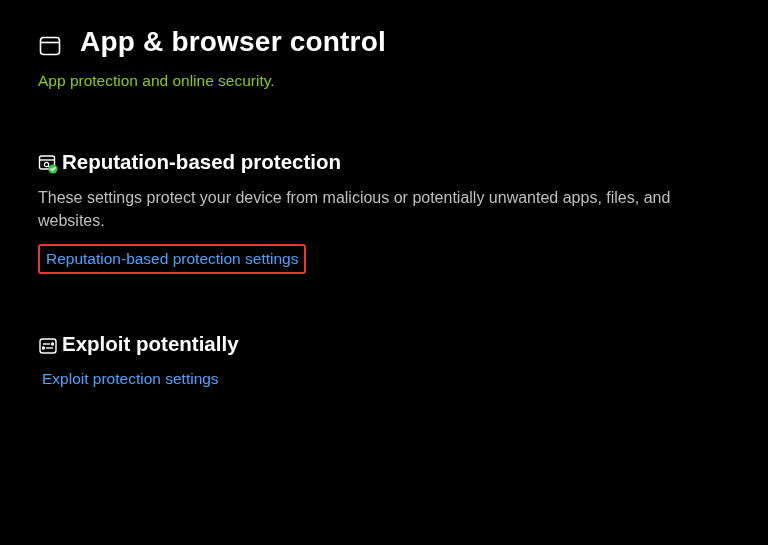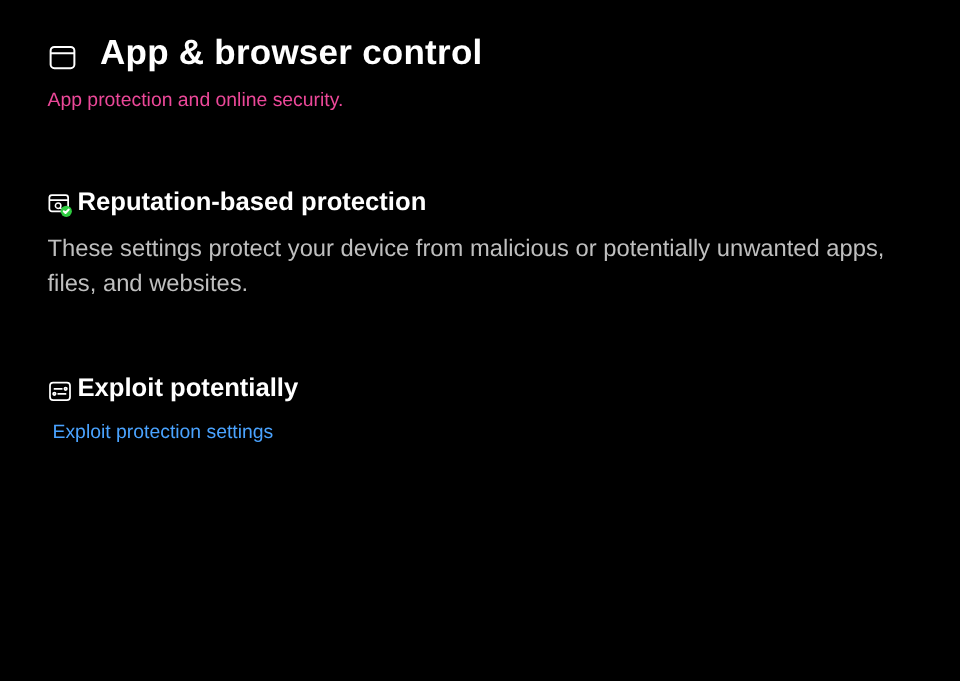--- a/index.html
+++ b/index.html
@@ -23,39 +23,39 @@
       align-items: center;
       justify-content: center;
     }
     .page-title {
       font-size: 28px;
       font-weight: 600;
       letter-spacing: 0.2px;
     }
     .page-subtitle {
       font-size: 15.5px;
-      color: #ec4899;
+      color: #84cc16;
       font-weight: 400;
       margin-bottom: 60px;
     }
     .section {
       margin-bottom: 58px;
     }
     .section-header {
       display: flex;
       align-items: flex-end;
       gap: 4px;
       margin-bottom: 12px;
     }
     .section-title {
       font-size: 20.5px;
       font-weight: 600;
     }
     .section-desc {
-      font-size: 19px;
+      font-size: 16px;
       color: #bfbfbf;
       line-height: 1.45;
       font-weight: 400;
       margin-bottom: 12px;
       max-width: 680px;
     }
     .settings-link {
       display: inline-block;
       font-size: 15.5px;
       color: #4aa3ff;
@@ -92,20 +92,21 @@
         <line x1="1.5" y1="6" x2="16.5" y2="6" stroke="#ffffff" stroke-width="1.4"></line>
         <circle cx="8.5" cy="10.5" r="2.2" fill="none" stroke="#ffffff" stroke-width="1.2"></circle>
         <line x1="10.2" y1="12.2" x2="12" y2="14" stroke="#ffffff" stroke-width="1.2"></line>
         <circle cx="15" cy="15" r="4.5" fill="#2ecc40"></circle>
         <path d="M13 15 l1.4 1.4 l2.6 -2.8" fill="none" stroke="#ffffff" stroke-width="1.6" stroke-linecap="round" stroke-linejoin="round"></path>
       </svg>
     </span>
     <h2 class="section-title">Reputation-based protection</h2>
   </div>
   <p class="section-desc">These settings protect your device from malicious or potentially unwanted apps, files, and websites.</p>
+  <a class="settings-link highlighted">Reputation-based protection settings</a>
 </div>
 
 <div class="section">
   <div class="section-header">
     <span class="icon-wrap">
       <svg width="20" height="20" viewBox="0 0 20 20" fill="none" stroke="#ffffff" stroke-width="1.4">
         <rect x="2" y="3" width="16" height="14" rx="2.5"></rect>
         <line x1="5" y1="8" x2="12" y2="8"></line>
         <circle cx="14.5" cy="8" r="1"></circle>
         <line x1="8" y1="12" x2="15" y2="12"></line>

